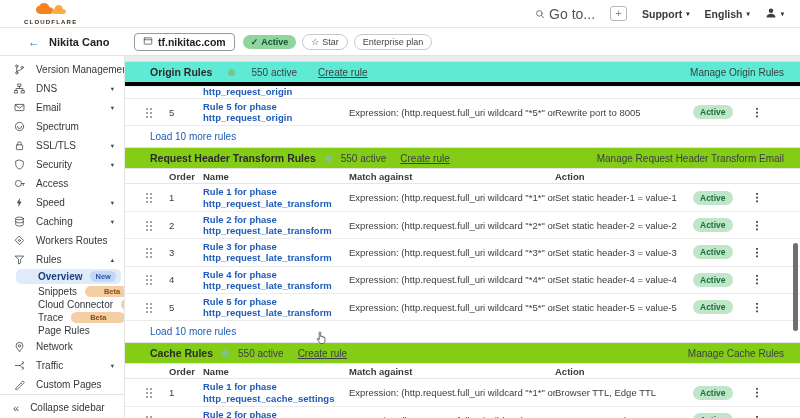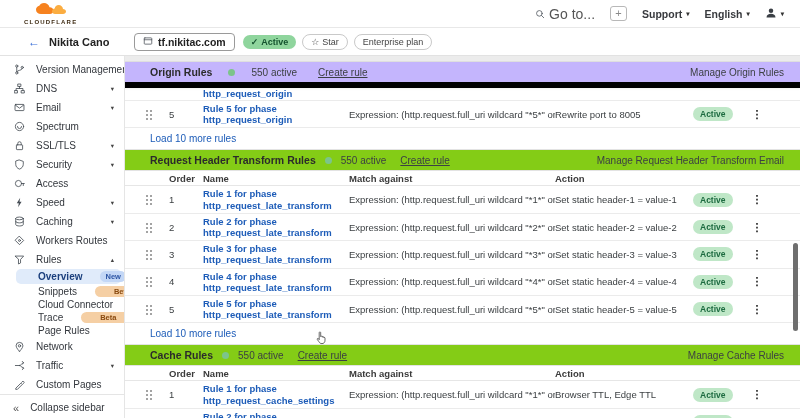--- a/index.html
+++ b/index.html
@@ -28,38 +28,38 @@
   .pill-active{background:#8fd59d;color:#14522e;font-weight:600;margin-left:8px;}
   .pill-outline{border:1px solid #c9c9c9;color:#444;background:#fff;margin-left:6px;}
   
   .sidebar{position:absolute;left:0;top:56px;width:125px;bottom:0;background:#fff;
     border-right:1px solid #e5e5e5;display:flex;flex-direction:column;padding-top:4px;overflow:hidden;}
   .nav-item{display:flex;align-items:center;height:19px;flex:none;padding:0 10px 0 13px;gap:11px;
     font-size:10px;color:#33373d;white-space:nowrap;}
   .nav-icon{width:12px;flex:none;display:flex;justify-content:center;align-items:center;}
   .nav-caret{margin-left:auto;font-size:6.5px;color:#444;}
   .sub-item{height:13px;flex:none;display:flex;align-items:center;padding-left:38px;
-    font-size:10px;color:#33373d;gap:18px;white-space:nowrap;}
+    font-size:10px;color:#33373d;gap:8px;white-space:nowrap;}
   .sub-selected{margin:0 3px 1px 16px;padding-left:22px;background:#e0ebfa;border-radius:5px;
     font-weight:bold;color:#1b3f7d;height:15px;}
   .badge-new{background:#c3d7f6;color:#2d55a5;font-size:7.5px;font-weight:600;padding:1px 5px;border-radius:7px;}
   .badge-beta{background:#f5cfa4;color:#8a4a10;font-size:7.5px;font-weight:600;padding:1px 19px;border-radius:7px;}
   .collapse{margin-top:auto;border-top:1px solid #e5e5e5;height:26px;flex:none;display:flex;
     align-items:center;gap:11px;padding-left:13px;font-size:10px;color:#33373d;}
   .collapse-glyph{color:#555;font-size:11px;}
   
   .main{position:absolute;left:125px;top:56px;right:0;bottom:0;background:#fff;overflow:hidden;}
   .topstrip{height:6px;background:#ececec;border-bottom:1px solid #e0e0e0;}
   .shead{display:flex;align-items:center;gap:9px;padding:4px 16px 4px 25px;}
   .shead .title{font-weight:bold;color:#2b2b2b;font-size:10.5px;}
   .dot{width:7px;height:7px;border-radius:50%;background:#7cc48b;flex:none;}
   .count{color:#3c4043;font-size:10px;}
   .create-link{color:#3c4043;text-decoration:underline;font-size:10px;margin-left:5px;}
   .manage-link{margin-left:auto;color:#3c4043;font-size:10px;}
-  .shead-sticky{background:#c4b5fd;border-bottom:6px solid #000000;box-shadow:0 1px 2px rgba(0,0,0,.06);
+  .shead-sticky{background:#5eead4;border-bottom:4px solid #000000;box-shadow:0 1px 2px rgba(0,0,0,.06);
     position:relative;z-index:2;gap:16px;}
   .shead-gray{background:#84cc16;border-top:1px solid #e3e3e3;border-bottom:1px solid #e3e3e3;}
   .grid{display:grid;grid-template-columns:24px 34px 146px 206px 138px 50px 28px;
     align-items:center;padding:0 8px 0 20px;}
   .cols{height:15px;font-size:9.5px;font-weight:bold;color:#3b3b3b;border-bottom:1px solid #e6e6e6;}
   .srow{min-height:27px;border-bottom:1px solid #ebebeb;font-size:9.5px;color:#3c4043;
     padding-top:2px;padding-bottom:2px;}
   .partial{height:13px;overflow:hidden;border-bottom:1px solid #ebebeb;align-items:end;padding-bottom:1px;}
   .drag{width:8px;height:11px;background-image:radial-gradient(circle,#a3a3a3 1px,transparent 1.3px);
     background-size:4px 4px;}

